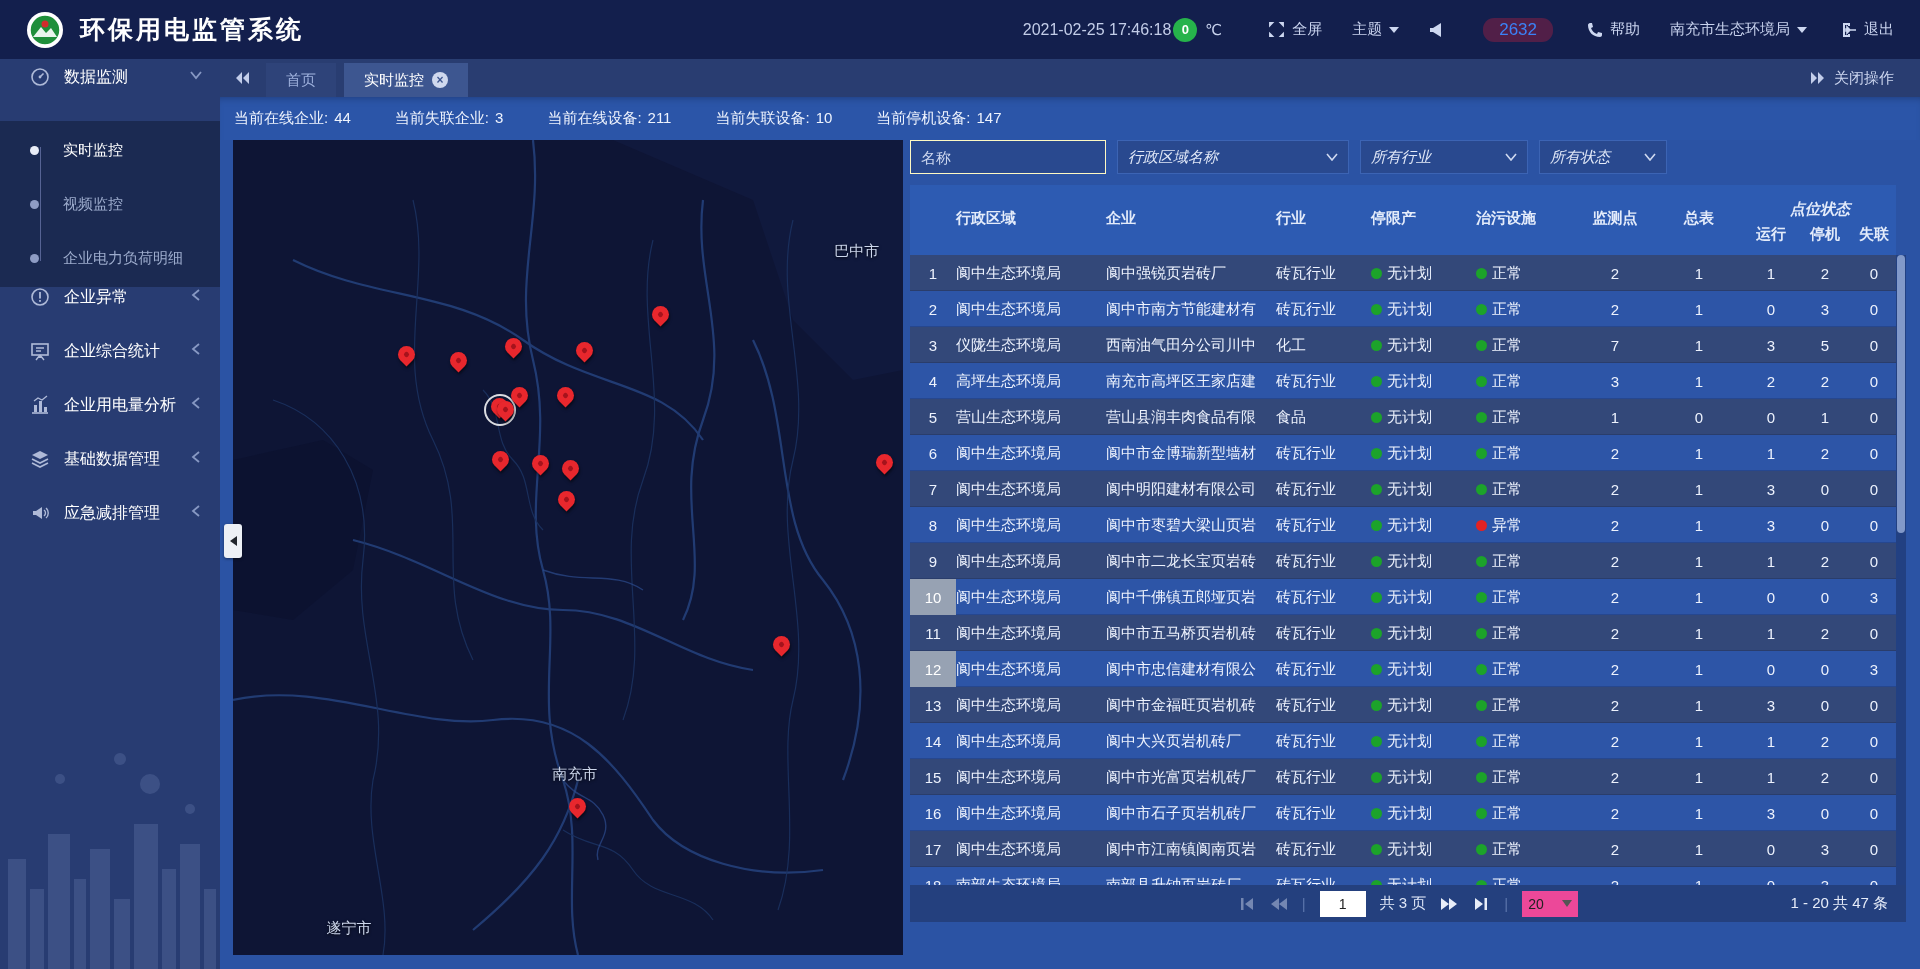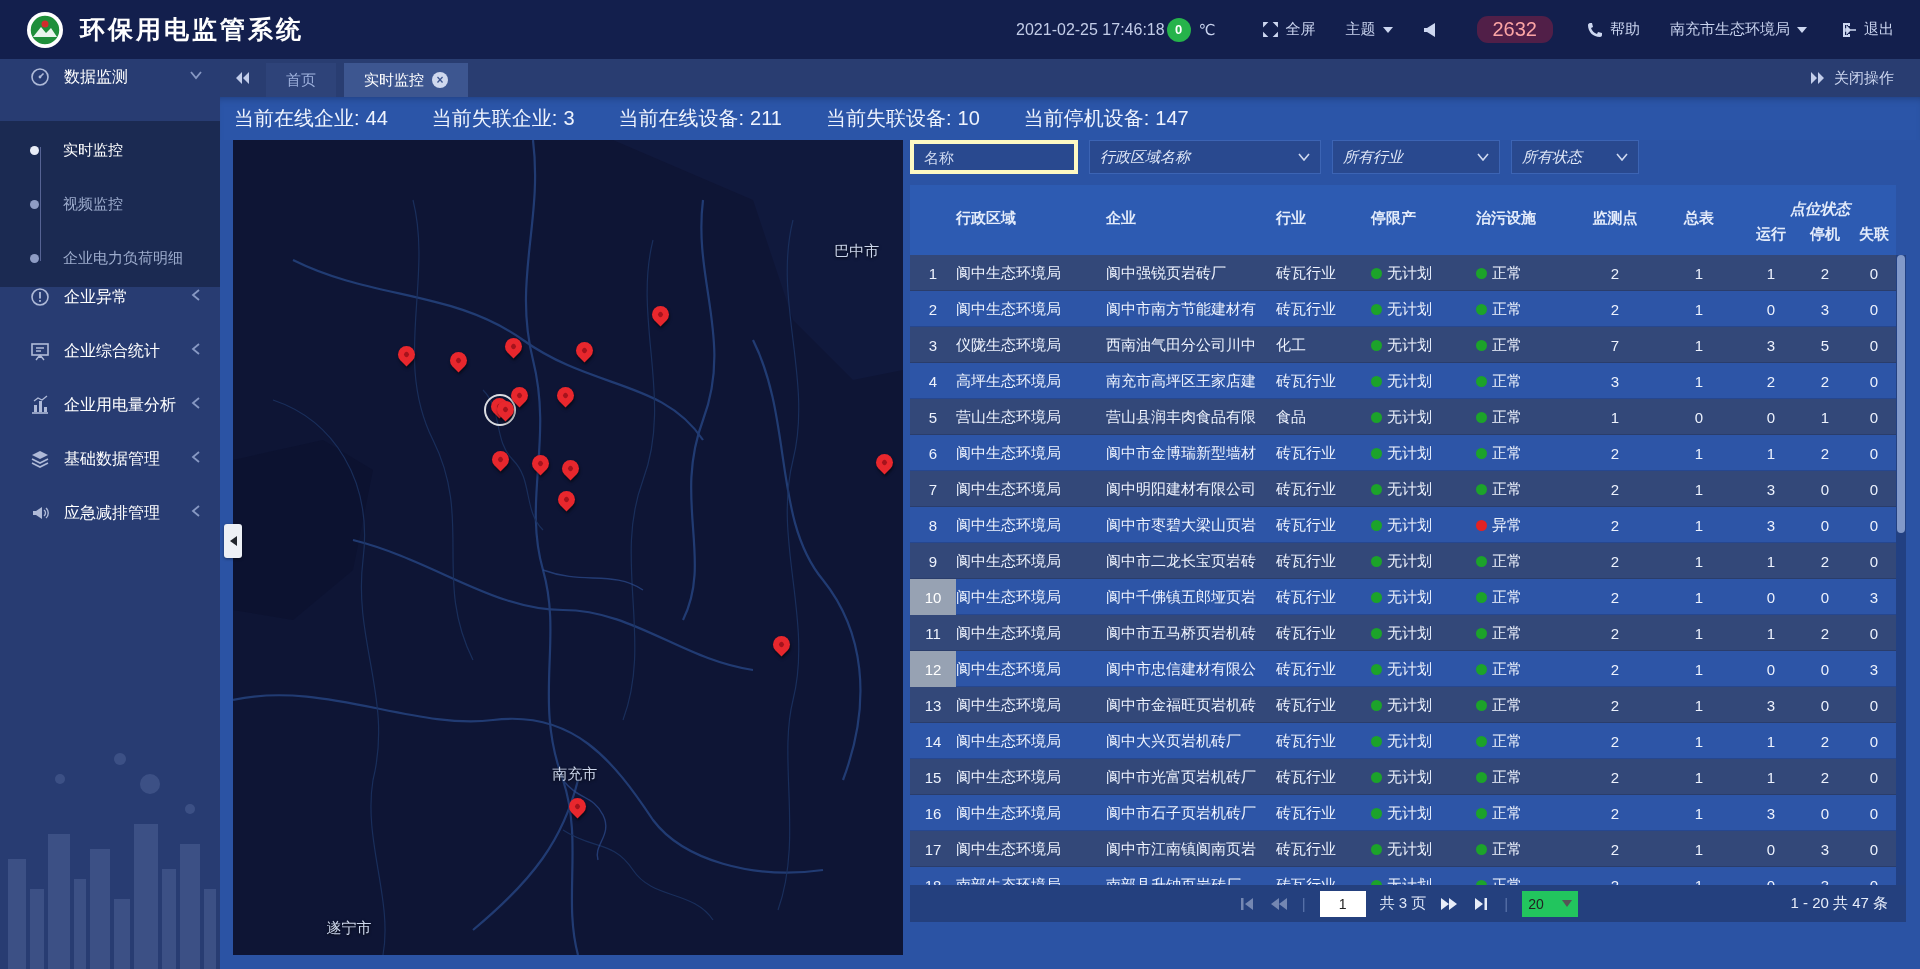--- a/index.html
+++ b/index.html
@@ -9,21 +9,21 @@
   
   .topbar { position:absolute; top:0; left:0; width:100%; height:59px; background:#131f4d; display:flex; align-items:center; z-index:30; }
   .logo { width:38px; height:38px; margin-left:26px; flex:0 0 auto; }
   .app-title { color:#fff; font-size:25px; font-weight:bold; letter-spacing:3px; margin-left:16px; }
   .top-right { margin-left:auto; display:flex; align-items:center; color:#c9d3ee; font-size:15px; }
   .datetime { font-size:16px; color:#c3cde8; margin-right:2px; }
   .temp-badge { width:24px; height:24px; border-radius:50%; background:#26b34b; color:#fff; font-size:13px; font-weight:bold; display:flex; align-items:center; justify-content:center; }
   .temp-unit { margin:0 46px 0 8px; font-size:15px; }
   .top-item { display:flex; align-items:center; gap:7px; margin-right:30px; cursor:pointer; }
   .chev { display:inline-block; }
-  .bell-badge { background:rgba(158,32,66,.45); color:#fca5a5; font-size:20px; padding:2px 16px; border-radius:11px; margin-right:34px; }
+  .bell-badge { background:rgba(158,32,66,.45); color:#3b82f6; font-size:17px; padding:2px 16px; border-radius:11px; margin-right:34px; }
   .mute-ic { margin-right:40px; }
   .top-item.org { margin-right:34px; }
   .top-item.exit { margin-right:26px; }
 
   
   .sidebar { position:absolute; top:59px; left:0; width:220px; bottom:0; background:#283c72; overflow:hidden; }
   .nav { padding-top:8px; position:relative; z-index:2; }
   .nav-item { height:54px; display:flex; padding:0 18px 0 30px; color:#ffffff; font-size:16px; cursor:pointer; }
   .nav-ic { width:20px; height:20px; margin-right:14px; opacity:.85; }
   .nav-ic svg { width:20px; height:20px; }
@@ -39,42 +39,42 @@
 
   
   .content { position:absolute; top:59px; left:220px; right:0; bottom:0; background:#2b53a4; }
   .tabbar { position:absolute; top:0; left:0; right:0; height:38px; background:#293d71; display:flex; align-items:flex-end; }
   .tab-nav-ic { width:30px; height:34px; display:flex; align-items:center; justify-content:center; margin-left:8px; cursor:pointer; align-self:center; }
   .tab { height:34px; padding:0 20px; display:flex; align-items:center; gap:8px; font-size:15px; color:#9db0dc; margin-left:8px; cursor:pointer; background:#2e4379; }
   .tab.active { background:#3d5690; color:#fff; }
   .tab-close { width:16px; height:16px; border-radius:50%; background:#cfd8ee; color:#3d5690; font-size:12px; line-height:16px; text-align:center; font-weight:bold; cursor:pointer; }
   .tab-ops { margin-left:auto; display:flex; align-items:center; gap:10px; align-self:center; margin-right:26px; color:#ccd6ef; font-size:15px; cursor:pointer; }
 
-  .statusbar { position:absolute; top:38px; left:0; right:0; height:43px; background:#2b55a8; display:flex; align-items:center; gap:44px; padding-left:14px; color:#eef3fd; font-size:20px; box-shadow: inset 0 6px 8px -6px rgba(0,0,20,.35); }
+  .statusbar { position:absolute; top:38px; left:0; right:0; height:43px; background:#2b55a8; display:flex; align-items:center; gap:44px; padding-left:14px; color:#eef3fd; font-size:15px; box-shadow: inset 0 6px 8px -6px rgba(0,0,20,.35); }
   .status-item { white-space:nowrap; }
   .status-item .s-label { margin-right:6px; }
 
   .workspace { position:absolute; top:81px; left:13px; right:14px; bottom:14px; display:flex; gap:7px; }
 
   
   .map { position:relative; width:670px; height:100%; background:#6d28d9; overflow:hidden; flex:0 0 auto; }
   .map svg.roads { position:absolute; inset:0; }
   .map-label { position:absolute; color:#cdd7ec; font-size:15px; transform:translate(-50%,-50%); text-shadow:0 1px 3px rgba(0,0,0,.8); white-space:nowrap; }
   .pin { position:absolute; width:20px; height:20px; transform:translate(-50%,-100%); }
   .pin .body { position:absolute; left:1px; top:0; width:17px; height:17px; background:#e8272d; border-radius:50% 50% 50% 0; transform:rotate(-45deg); box-shadow:-1px 2px 3px rgba(0,0,0,.55); }
   .pin .body::after { content:""; position:absolute; left:6px; top:6px; width:5px; height:5px; border-radius:50%; background:#a5131c; }
   .pin.ring::before { content:""; position:absolute; left:-6px; top:-4px; width:28px; height:28px; border:2px solid rgba(255,255,255,.85); border-radius:50%; }
 
   .collapse-handle { position:absolute; left:224px; top:524px; width:18px; height:34px; background:#edf0f6; border-radius:3px; display:flex; align-items:center; justify-content:center; z-index:20; cursor:pointer; box-shadow:0 1px 3px rgba(0,0,0,.4); }
   .collapse-handle .tri { width:0; height:0; border-top:5px solid transparent; border-bottom:5px solid transparent; border-right:7px solid #20242c; }
 
   
   .panel { position:relative; flex:1; height:100%; }
   .filters { display:flex; gap:11px; height:34px; }
-  .f-input { width:168px; background:#29498f; border:4px solid #fef9c3; color:#d9e2f6; font-size:15px; padding:0 10px; outline:none; font-family:inherit; }
+  .f-input { width:196px; background:#29498f; border:1px solid #fef9c3; color:#d9e2f6; font-size:15px; padding:0 10px; outline:none; font-family:inherit; }
   .f-input::placeholder { color:#cfd9f0; opacity:1; }
   .f-select { background:#29498f; border:1px solid #3c64b4; color:#e2e9f8; font-size:15px; display:flex; align-items:center; justify-content:space-between; padding:12px 10px; cursor:pointer;font-style:italic; }
   .f-select.w-region { width:232px; }
   .f-select.w-industry { width:168px;gap:24px; }
   .f-select.w-status { width:128px; }
 
   .tablewrap { position:absolute; top:45px; left:0; right:0; bottom:0; }
   .grid-cols { display:grid; grid-template-columns:46px 150px 170px 95px 105px 100px 78px 90px 54px 54px 44px; }
   .thead { background:#2d5bb2; color:#e3ebfa; font-size:15px; font-weight:bold; height:70px; width:986px; grid-template-rows:36px 34px; position:relative; }
   .thead .h { display:flex; align-items:center; grid-row:1/3; padding-bottom:4px; }
@@ -94,21 +94,21 @@
   .dot.green { background:#1ca32a; }
   .dot.red { background:#e32222; }
 
   .vscroll { position:absolute; top:70px; right:0; width:10px; height:630px; background:rgba(16,30,70,.35); }
   .vscroll .thumb { position:absolute; top:0; left:1px; width:8px; height:278px; border-radius:4px; background:#8299c9; }
 
   .pager { position:absolute; left:0; right:0; bottom:33px; height:37px; background:#24407e; display:flex; align-items:center; justify-content:center; gap:14px; color:#dde5f6; font-size:15px; }
   .pg-ic { width:18px; height:16px; display:flex; align-items:center; justify-content:center; cursor:pointer; }
   .pg-sep { color:#5a74ab; }
   .pg-input { width:46px; height:26px; border:none; background:#fff; color:#222; text-align:center; font-size:14px; font-family:inherit; }
-  .pg-size { width:56px; height:26px; background:#22c55e; color:#222; font-size:14px; display:flex; align-items:center; justify-content:space-between; padding:0 6px; cursor:pointer; }
+  .pg-size { width:56px; height:26px; background:#ec4899; color:#222; font-size:14px; display:flex; align-items:center; justify-content:space-between; padding:0 6px; cursor:pointer; }
   .pg-range { position:absolute; right:18px; color:#e6ecf9; }
 </style>
 </head>
 <body>
 
 <div class="app">
 
   <header class="topbar">
     <svg class="logo" viewBox="0 0 38 38">
       <circle cx="19" cy="19" r="18" fill="#ffffff"></circle>

